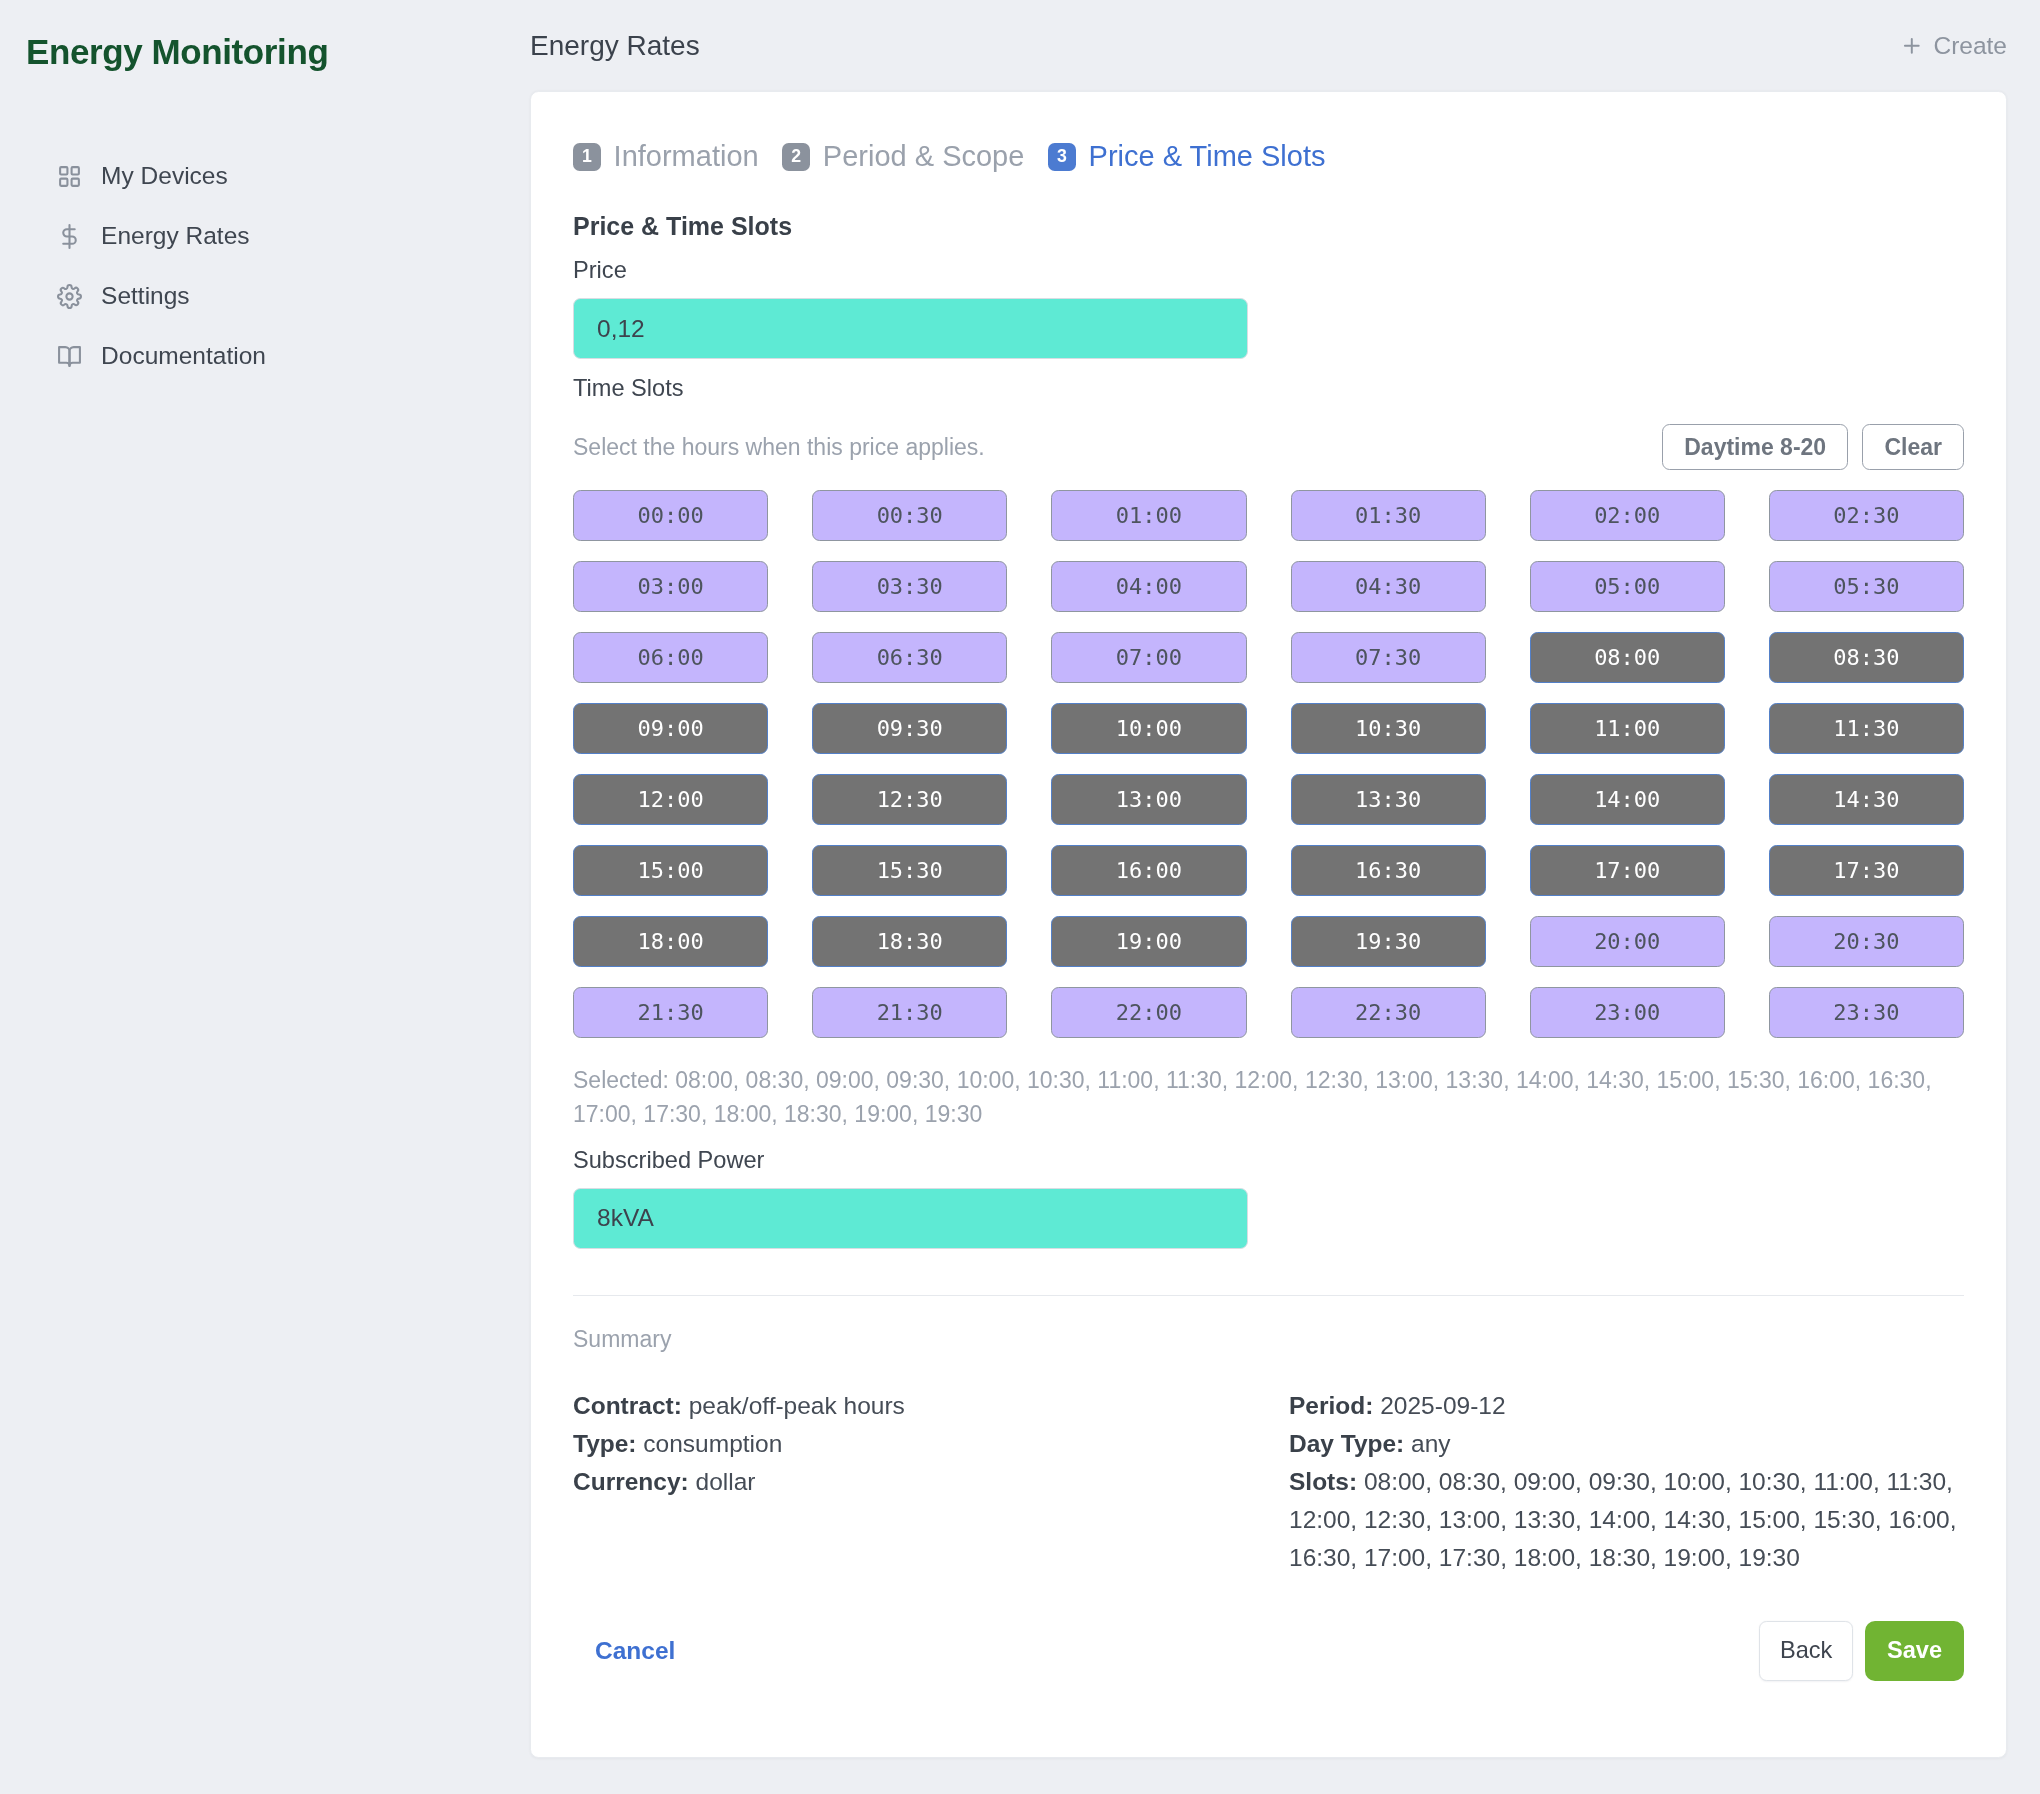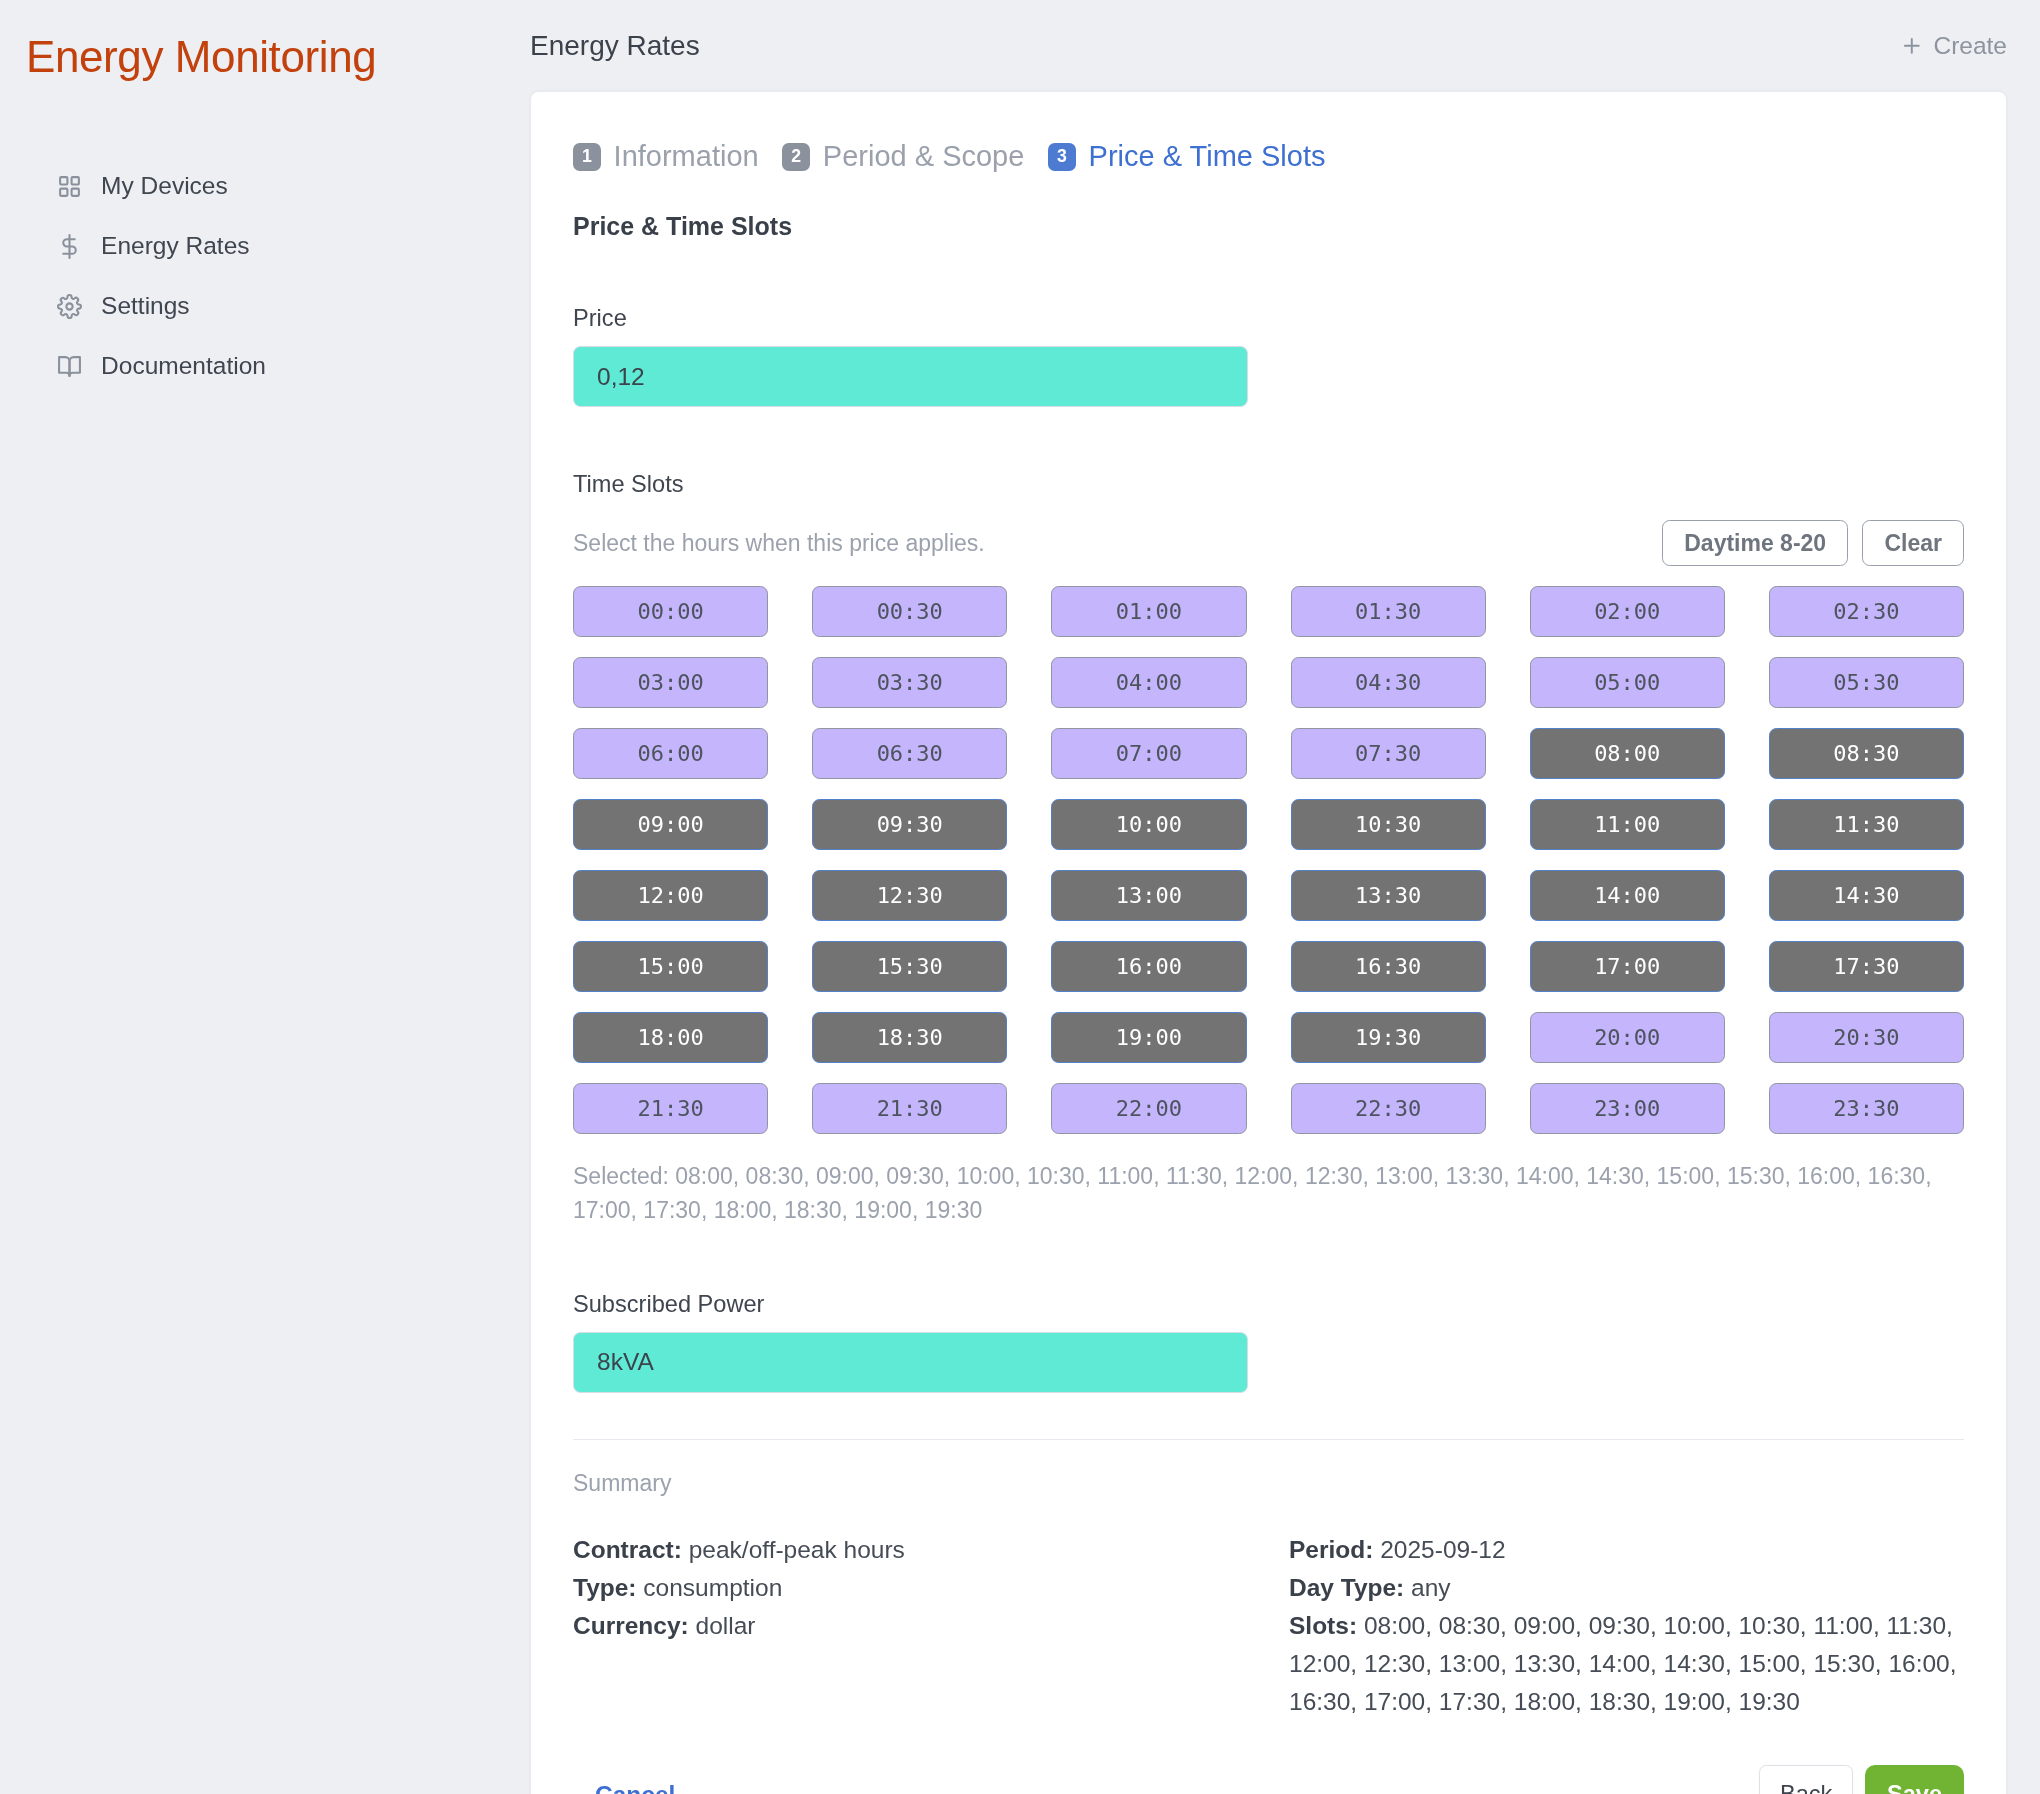--- a/index.html
+++ b/index.html
@@ -2,21 +2,21 @@
 <html style="font-size:13.5px"><head>
 <meta charset="utf-8">
 <style>
   * { margin:0; padding:0; box-sizing:border-box; }
   html,body { background:#edeff3; }
   body { font-family:"Liberation Sans", sans-serif; color:#3d444e; }
   .page { position:relative; width:2041px; height:1795px; background:#edeff3; overflow:hidden; }
 
   
   .sidebar { position:absolute; left:0; top:0; width:530px; padding:32px 0 0 26px; }
-  .app-title { font-size:44px; font-weight:400; color:#c2410c; letter-spacing:-0.4px; }
+  .app-title { font-size:35px; font-weight:700; color:#14532d; letter-spacing:-0.4px; }
   .nav { margin-top:74px; }
   .nav-item { display:flex; align-items:center; gap:18.6px; padding:16px 0 16px 29.5px; cursor:pointer; }
   .nav-item .ico { width:27px; height:27px; color:#8a919c; flex:0 0 27px; display:flex; align-items:center; justify-content:center; }
   .nav-item .ico svg { width:25px; height:25px; stroke:currentColor; fill:none; stroke-width:2; stroke-linecap:round; stroke-linejoin:round; }
   .nav-item .lbl { font-size:24.5px; color:#3f4650; }
 
   
   .main { position:absolute; left:530px; top:0; width:1477px; }
   .main-header { display:flex; justify-content:space-between; align-items:center; height:91px; }
   .page-title { font-size:28px; font-weight:500; color:#3b424c; }
@@ -31,21 +31,21 @@
   .steps { display:flex; align-items:center; gap:23.6px; }
   .step { display:flex; align-items:center; gap:12.6px; cursor:pointer; }
   .step-badge { width:28px; height:28px; border-radius:6.7px; background:#8b929d; color:#ffffff;
                 font-size:17.7px; font-weight:700; display:flex; align-items:center; justify-content:center; }
   .step-label { font-size:29px; color:#9aa1ac; }
   .step.active .step-badge { background:#4c7bd1; }
   .step.active .step-label { color:#3e70d1; font-weight:500; }
 
   .section-title { margin-top:39px; font-size:25px; font-weight:700; color:#394049; }
 
-  .field-label { margin-top:64px; font-size:23.6px; color:#3f4650; }
+  .field-label { margin-top:16px; font-size:23.6px; color:#3f4650; }
   .text-input { display:block; margin-top:14.3px; width:675px; height:61px; border:0.8px solid #d8dde3; border-radius:7.6px;
                 background:#5eead4; padding:0 23px; font-family:inherit; font-size:24.5px; color:#3d434d; }
 
   .ts-toolbar { margin-top:22px; display:flex; align-items:center; justify-content:space-between; }
   .hint { font-size:23px; color:#9ba2ad; }
   .ts-actions { display:flex; gap:14.3px; }
   .ghost-btn { height:46px; padding:0 21px; background:#fff; border:1.7px solid #99a0ab; border-radius:7.6px;
                font-family:inherit; font-size:23px; font-weight:600; color:#6e757f; cursor:pointer; }
 
   .slot-grid { margin-top:19.4px; display:grid; grid-template-columns:repeat(6,1fr); column-gap:44px; row-gap:20px; }

